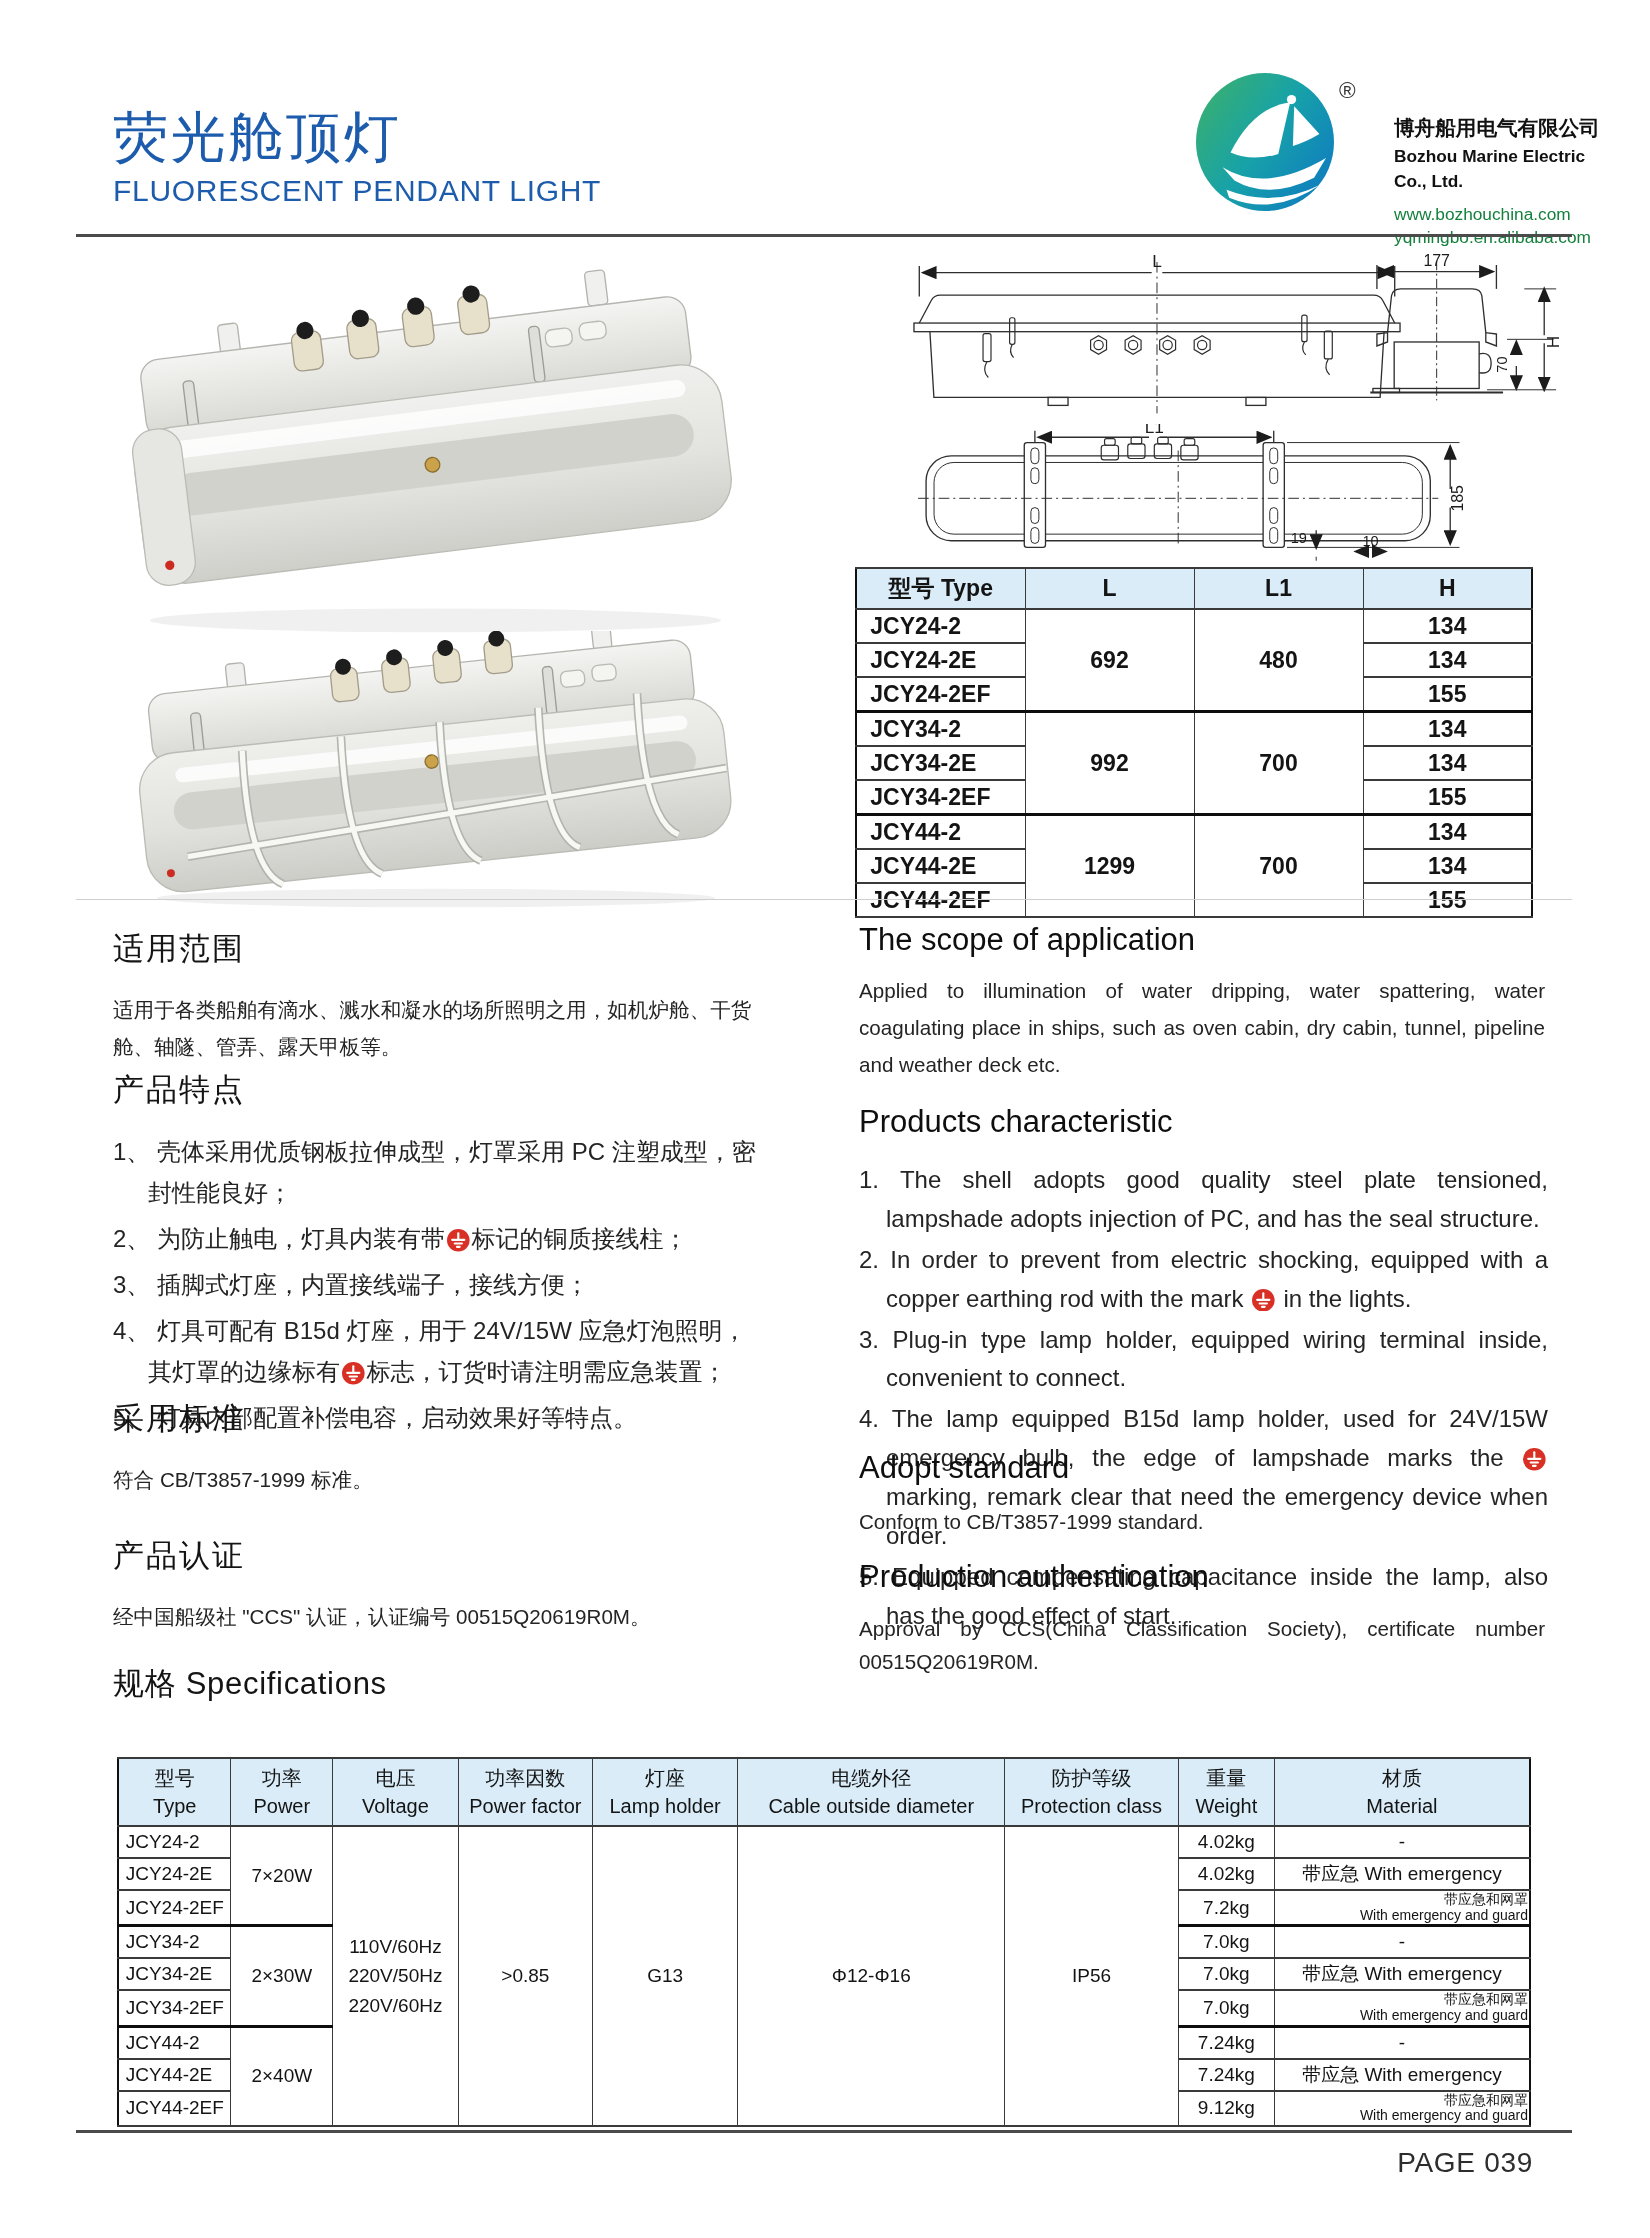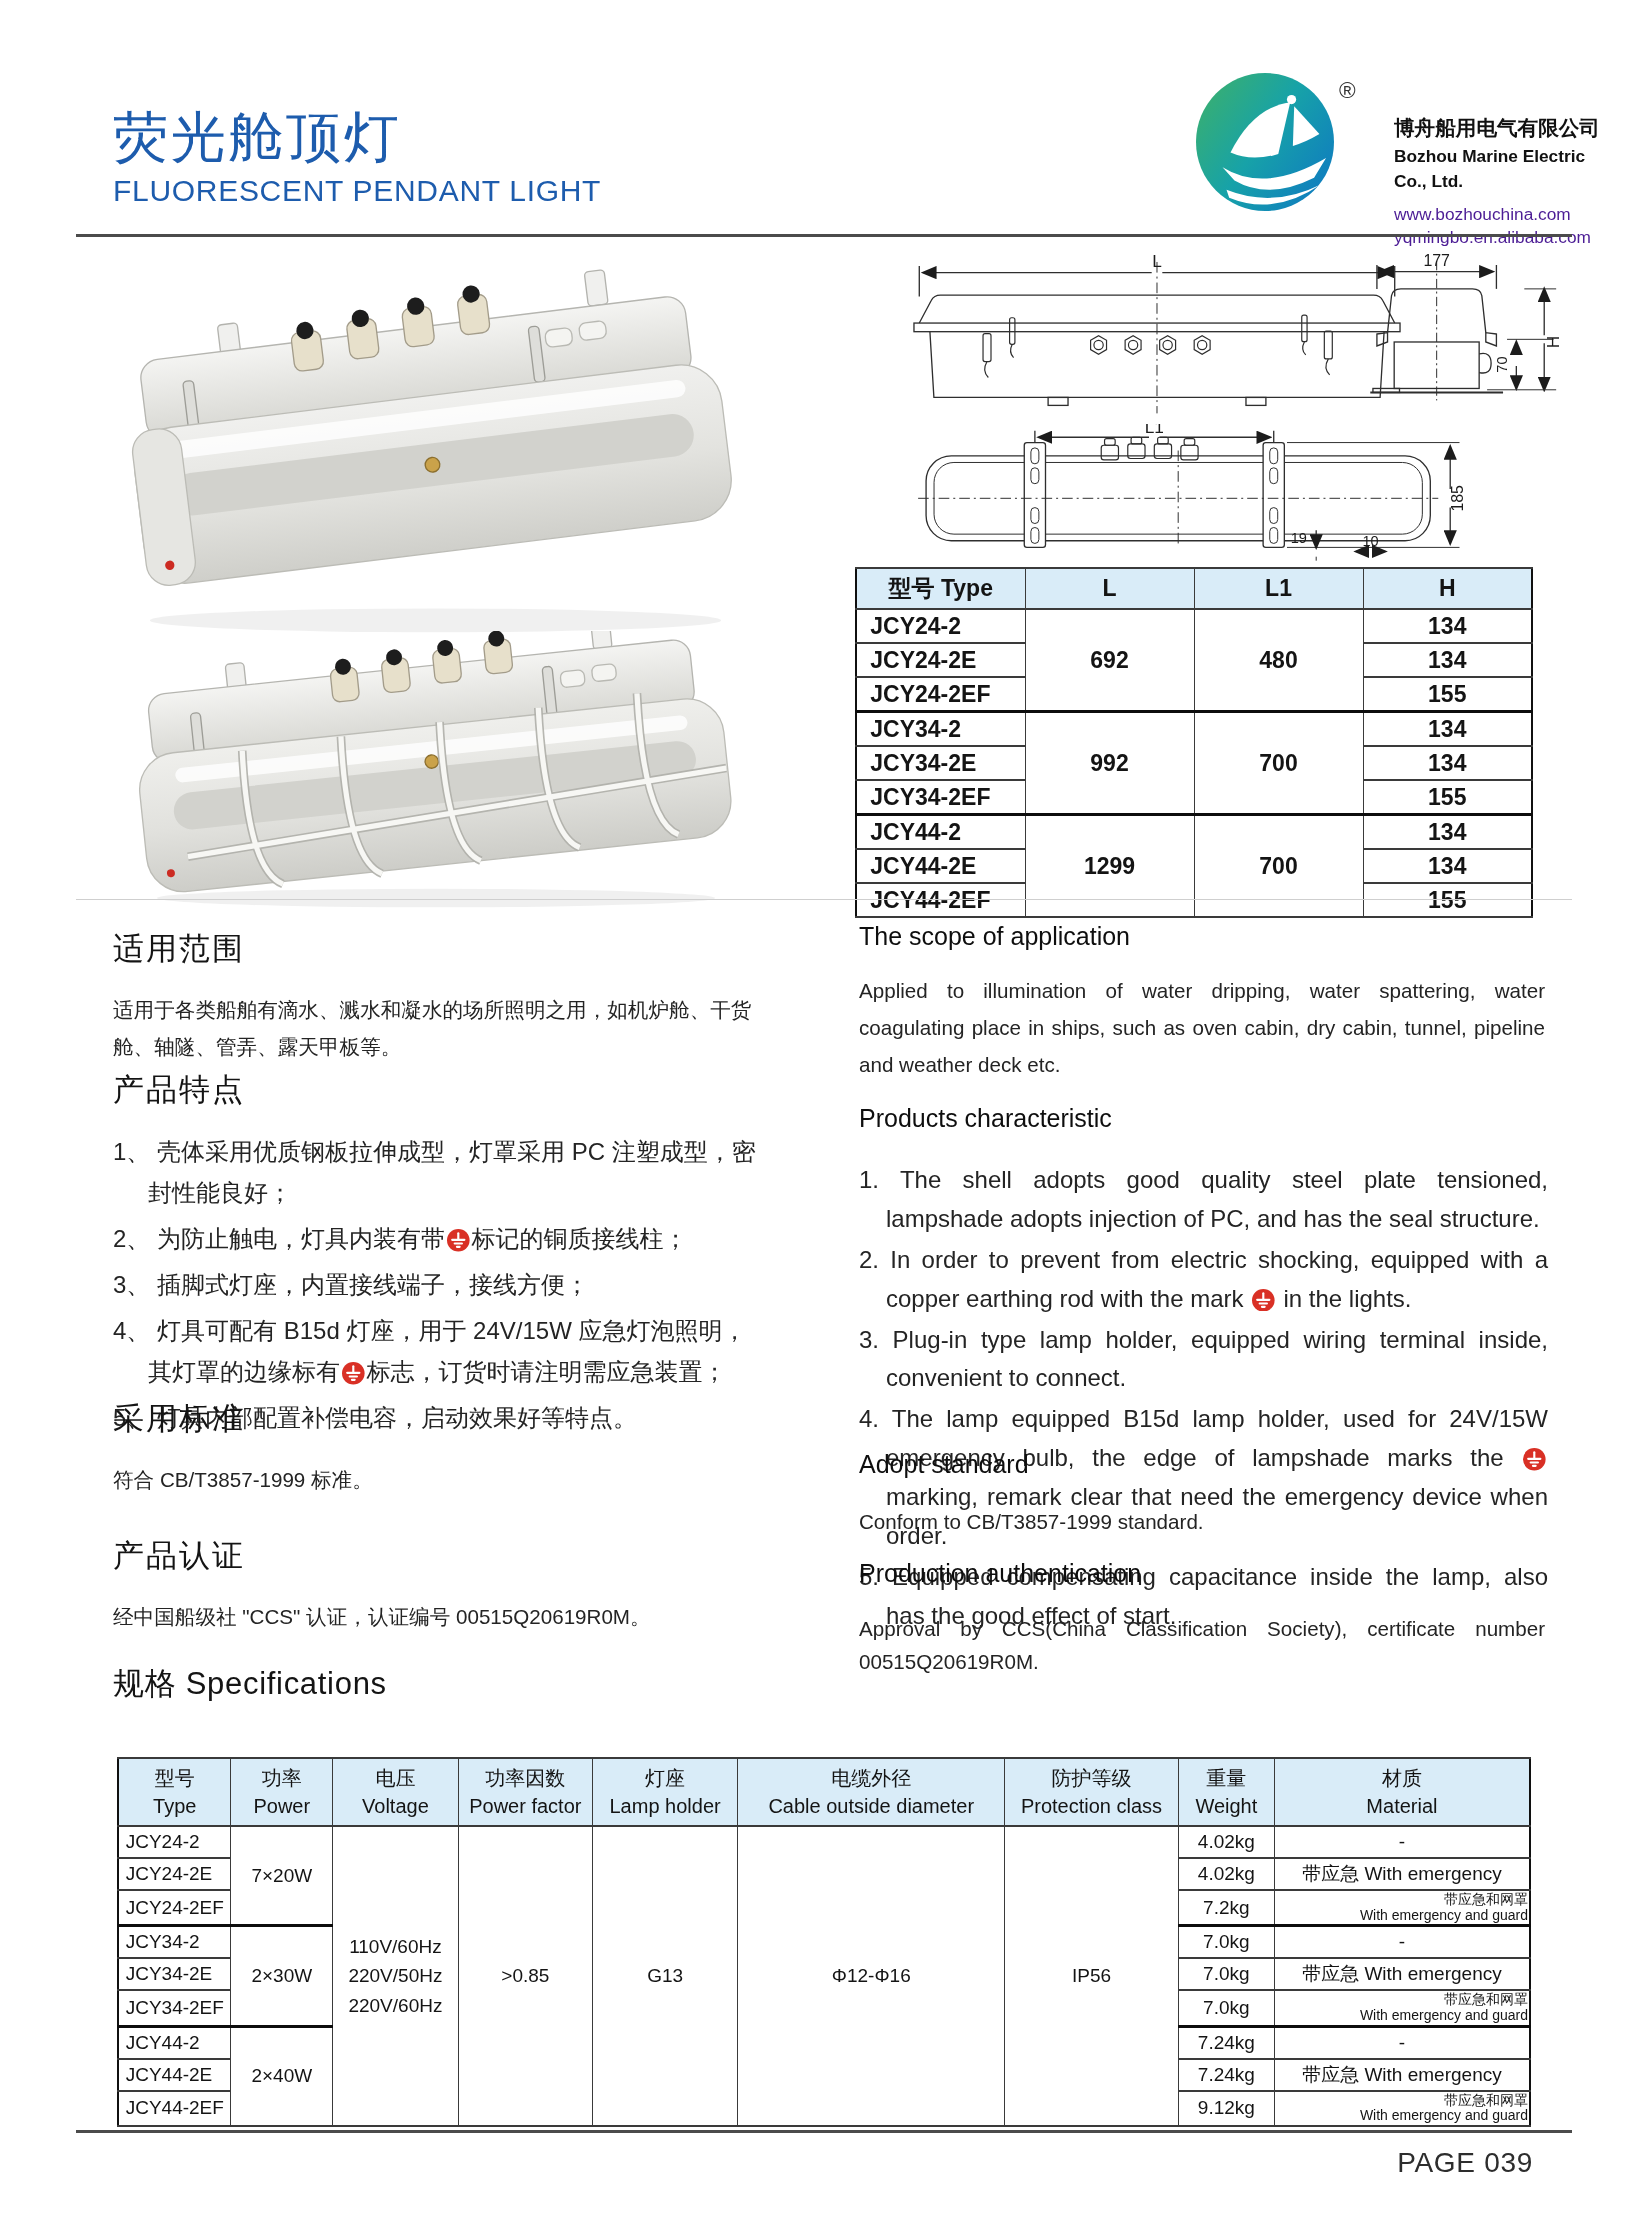--- a/index.html
+++ b/index.html
@@ -9,21 +9,21 @@
   
   .title-zh{position:absolute;left:113px;top:101px;font-size:55px;font-weight:500;color:#1d5cad;letter-spacing:2.7px;}
   .title-en{position:absolute;left:113px;top:174px;font-size:30px;font-weight:400;color:#1d5cad;letter-spacing:0.7px;}
   .logo-wrap{position:absolute;left:1196px;top:73px;width:138px;height:138px;}
   .logo-circle{width:138px;height:138px;border-radius:50%;background:linear-gradient(125deg,#3cb06c 4%,#17a2a8 48%,#0f7cc0 92%);position:relative;overflow:hidden;}
   .logo-circle svg{position:absolute;left:0;top:0;}
   .reg-mark{position:absolute;left:1339px;top:78px;font-size:22.6px;color:#333;}
   .company{position:absolute;left:1394px;top:114px;width:219px;}
   .company .c-zh{font-size:20.6px;font-weight:700;color:#111;line-height:1.35;}
   .company .c-en{font-size:17.3px;font-weight:700;color:#111;line-height:1.4;margin-top:2.7px;}
-  .company .c-url{font-size:17.3px;color:#4c1d95;line-height:1.32;}
+  .company .c-url{font-size:17.3px;color:#15803d;line-height:1.32;}
   .company .c-url:nth-of-type(3){margin-top:10.6px;}
   .rule-top{position:absolute;left:76px;top:234px;width:1496px;height:3.3px;background:#4b4b4b;}
 
   
   .photo{position:absolute;}
   .photo-1{left:93px;top:265px;width:685px;height:372px;}
   .photo-2{left:100px;top:631px;width:672px;height:279px;}
 
   
   .draw{position:absolute;}
@@ -39,21 +39,21 @@
   .dim-table{border:2.7px solid #101010;}
   .dim-table th{height:37px;background:#d9ecf8;}
   .dim-table td{height:30px;background:#fff;}
   .dim-table td.t-cell{text-align:left;padding-left:13.3px;}
   .dim-table tr.grp td{border-top:3.3px solid #0d0d0d;}
 
   .divider-mid{position:absolute;left:76px;top:899px;width:1496px;height:1.3px;background:#cfcfcf;}
 
   
   .sec-h-zh{position:absolute;font-size:31px;font-weight:500;color:#141414;letter-spacing:2px;}
-  .sec-h-en{position:absolute;font-size:25px;font-weight:400;color:#0e0e0e;}
+  .sec-h-en{position:absolute;font-size:31px;font-weight:400;color:#0e0e0e;}
   .body-txt{position:absolute;font-size:20.6px;line-height:1.78;color:#242424;}
   .body-en{text-align:justify;line-height:1.8;}
   .feat-list{position:absolute;}
   .feat-list .feat-item{font-size:24px;line-height:1.72;color:#242424;}
   .list-zh .feat-item{padding-left:35px;text-indent:-35px;margin-bottom:4.7px;}
   .list-en .feat-item{padding-left:27px;text-indent:-27px;text-align:justify;margin-bottom:2px;line-height:1.62;}
   .earth-wrap{display:inline-block;width:22.6px;height:22.6px;vertical-align:-4.7px;text-indent:0;margin:0 2px;}
   .earth-wrap svg{width:22.6px;height:22.6px;display:block;}
 
   

